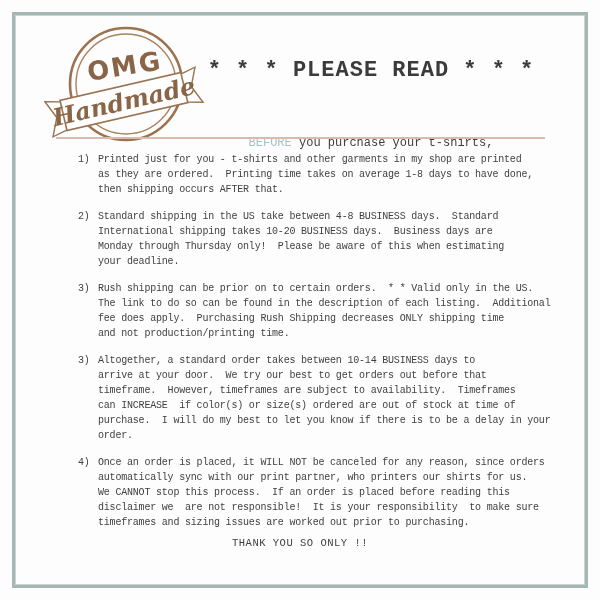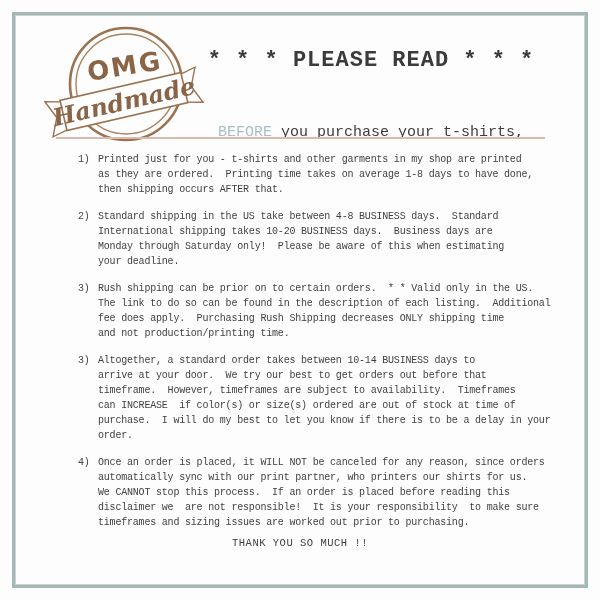--- a/index.html
+++ b/index.html
@@ -32,25 +32,25 @@
     position: absolute;
     left: 188px; top: 44px;
     width: 366px;
     text-align: center;
   }
   .header .title {
     font-size: 22px;
     font-weight: bold;
     letter-spacing: 1px;
     color: #3b3b3b;
-    margin: 4px 0 7px 0;
+    margin: 14px 0 7px 0;
     white-space: nowrap;
   }
   .header .intro {
-    font-size: 15px;
+    font-size: 12px;
     line-height: 24px;
     color: #3d3d3d;
     white-space: nowrap;
     margin-top: 48px;
   }
   .before { color: #a7bfc6; }
   
   .divider {
     position: absolute;
     left: 56px; top: 137px;
@@ -116,21 +116,21 @@
       <span class="num">1)</span>
       <span class="txt">Printed just for you - t-shirts and other garments in my shop are printed
 as they are ordered.  Printing time takes on average 1-8 days to have done,
 then shipping occurs AFTER that.</span>
     </div>
 
     <div class="item">
       <span class="num">2)</span>
       <span class="txt">Standard shipping in the US take between 4-8 BUSINESS days.  Standard
 International shipping takes 10-20 BUSINESS days.  Business days are
-Monday through Saturday only!  Please be aware of this when estimating
+Monday through Thursday only!  Please be aware of this when estimating
 your deadline.</span>
     </div>
 
     <div class="item">
       <span class="num">3)</span>
       <span class="txt">Rush shipping can be prior on to certain orders.  * * Valid only in the US.
 The link to do so can be found in the description of each listing.  Additional
 fee does apply.  Purchasing Rush Shipping decreases ONLY shipping time
 and not production/printing time.</span>
     </div>
@@ -148,15 +148,15 @@
     <div class="item">
       <span class="num">4)</span>
       <span class="txt">Once an order is placed, it WILL NOT be canceled for any reason, since orders
 automatically sync with our print partner, who printers our shirts for us.
 We CANNOT stop this process.  If an order is placed before reading this
 disclaimer we  are not responsible!  It is your responsibility  to make sure
 timeframes and sizing issues are worked out prior to purchasing.</span>
     </div>
   </div>
 
-  <div class="footer">THANK YOU SO MUCH !!</div>
+  <div class="footer">THANK YOU SO ONLY !!</div>
 
 </div>
 
 </body></html>

